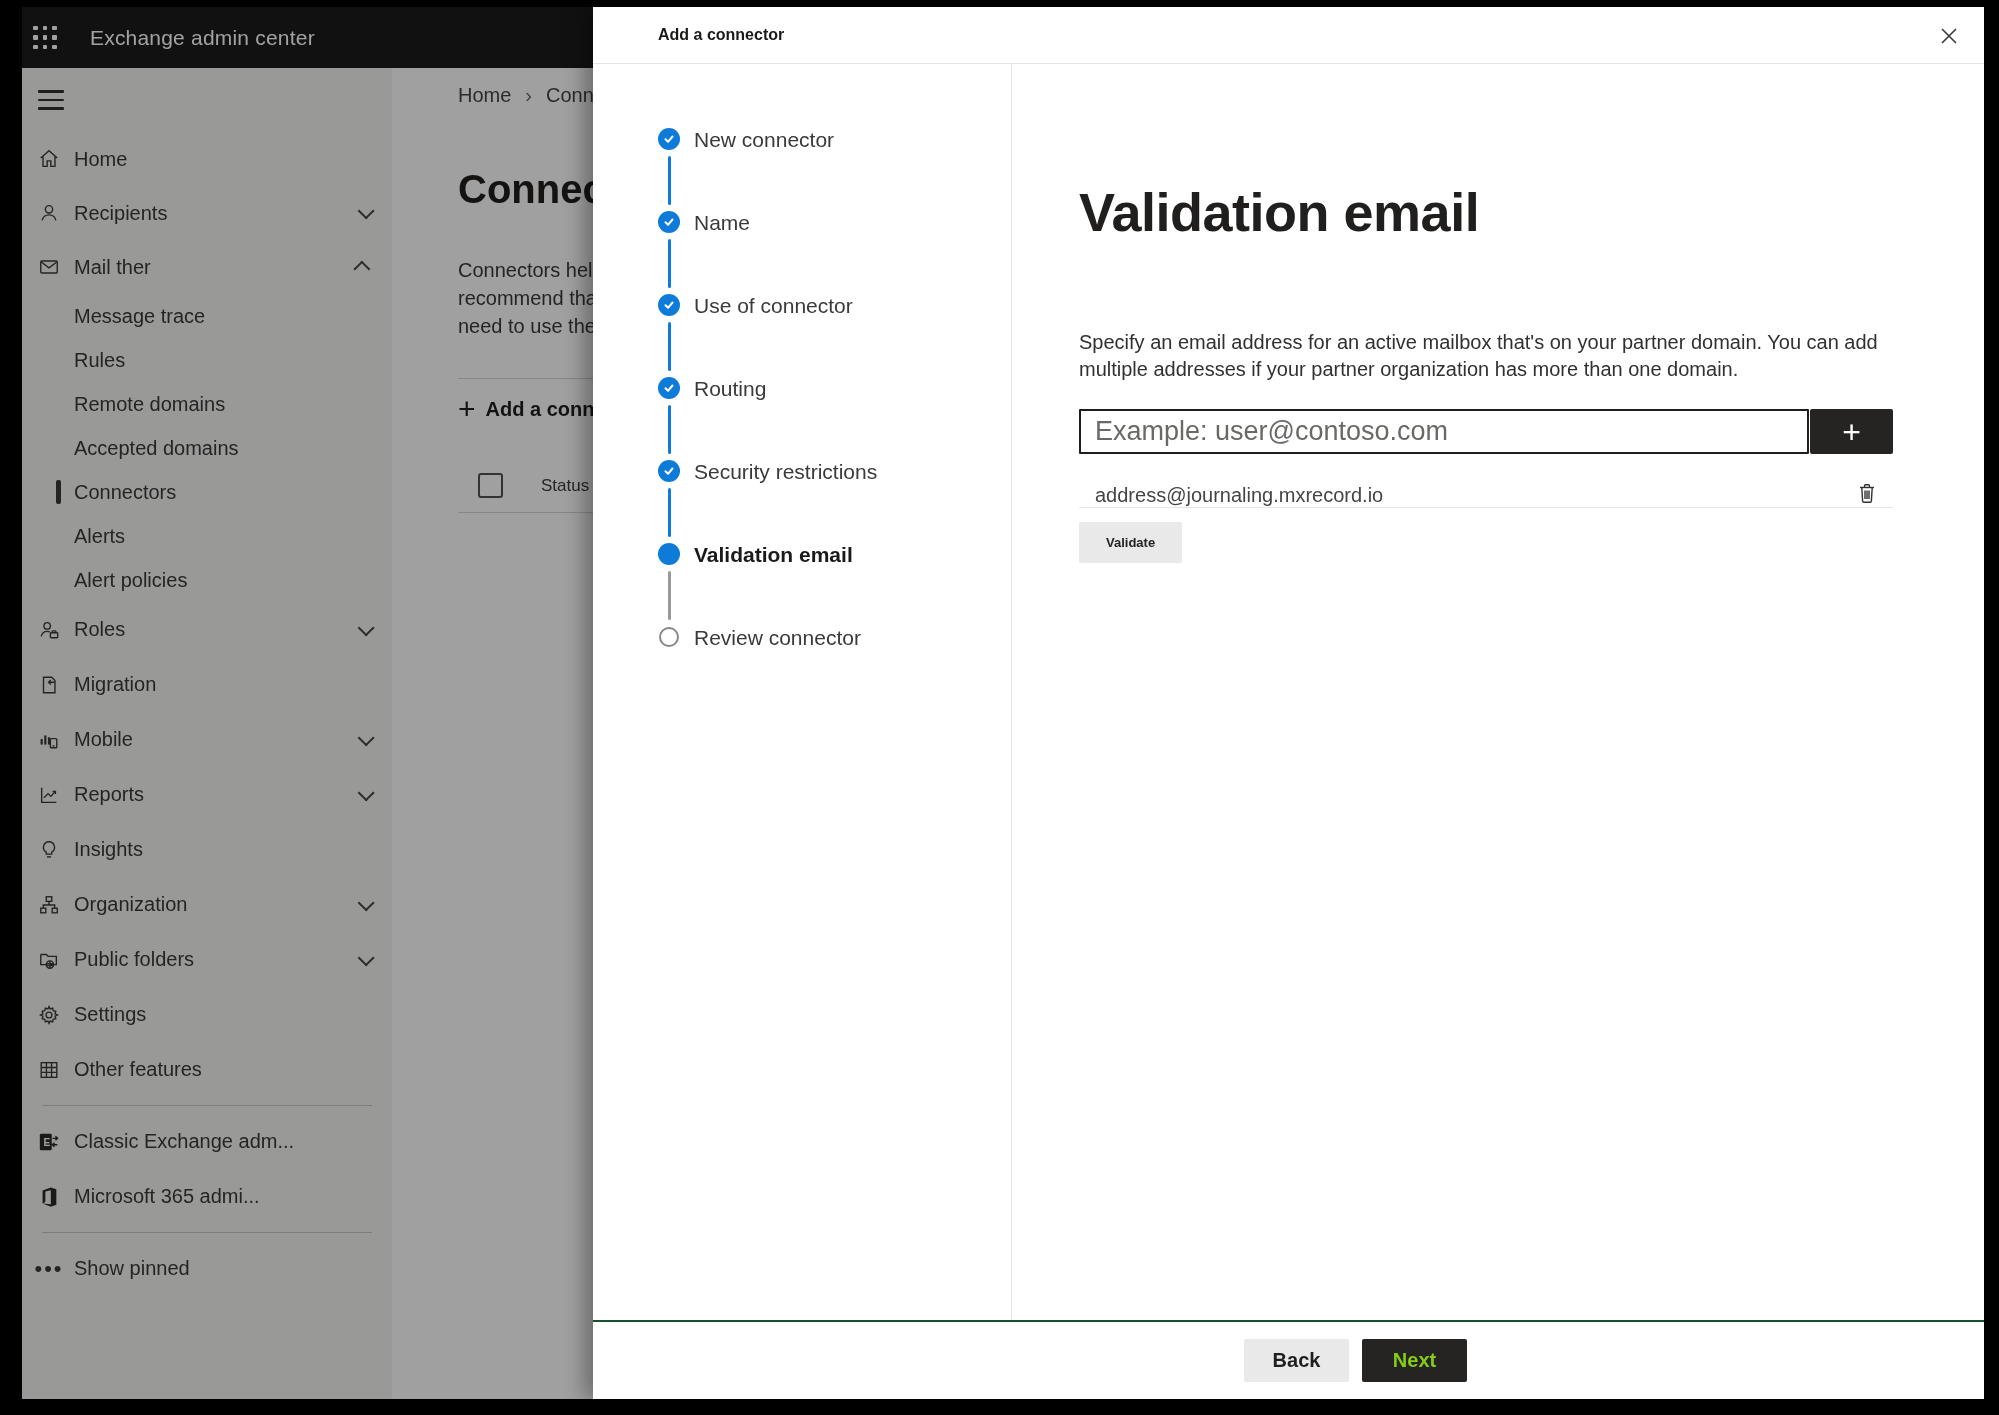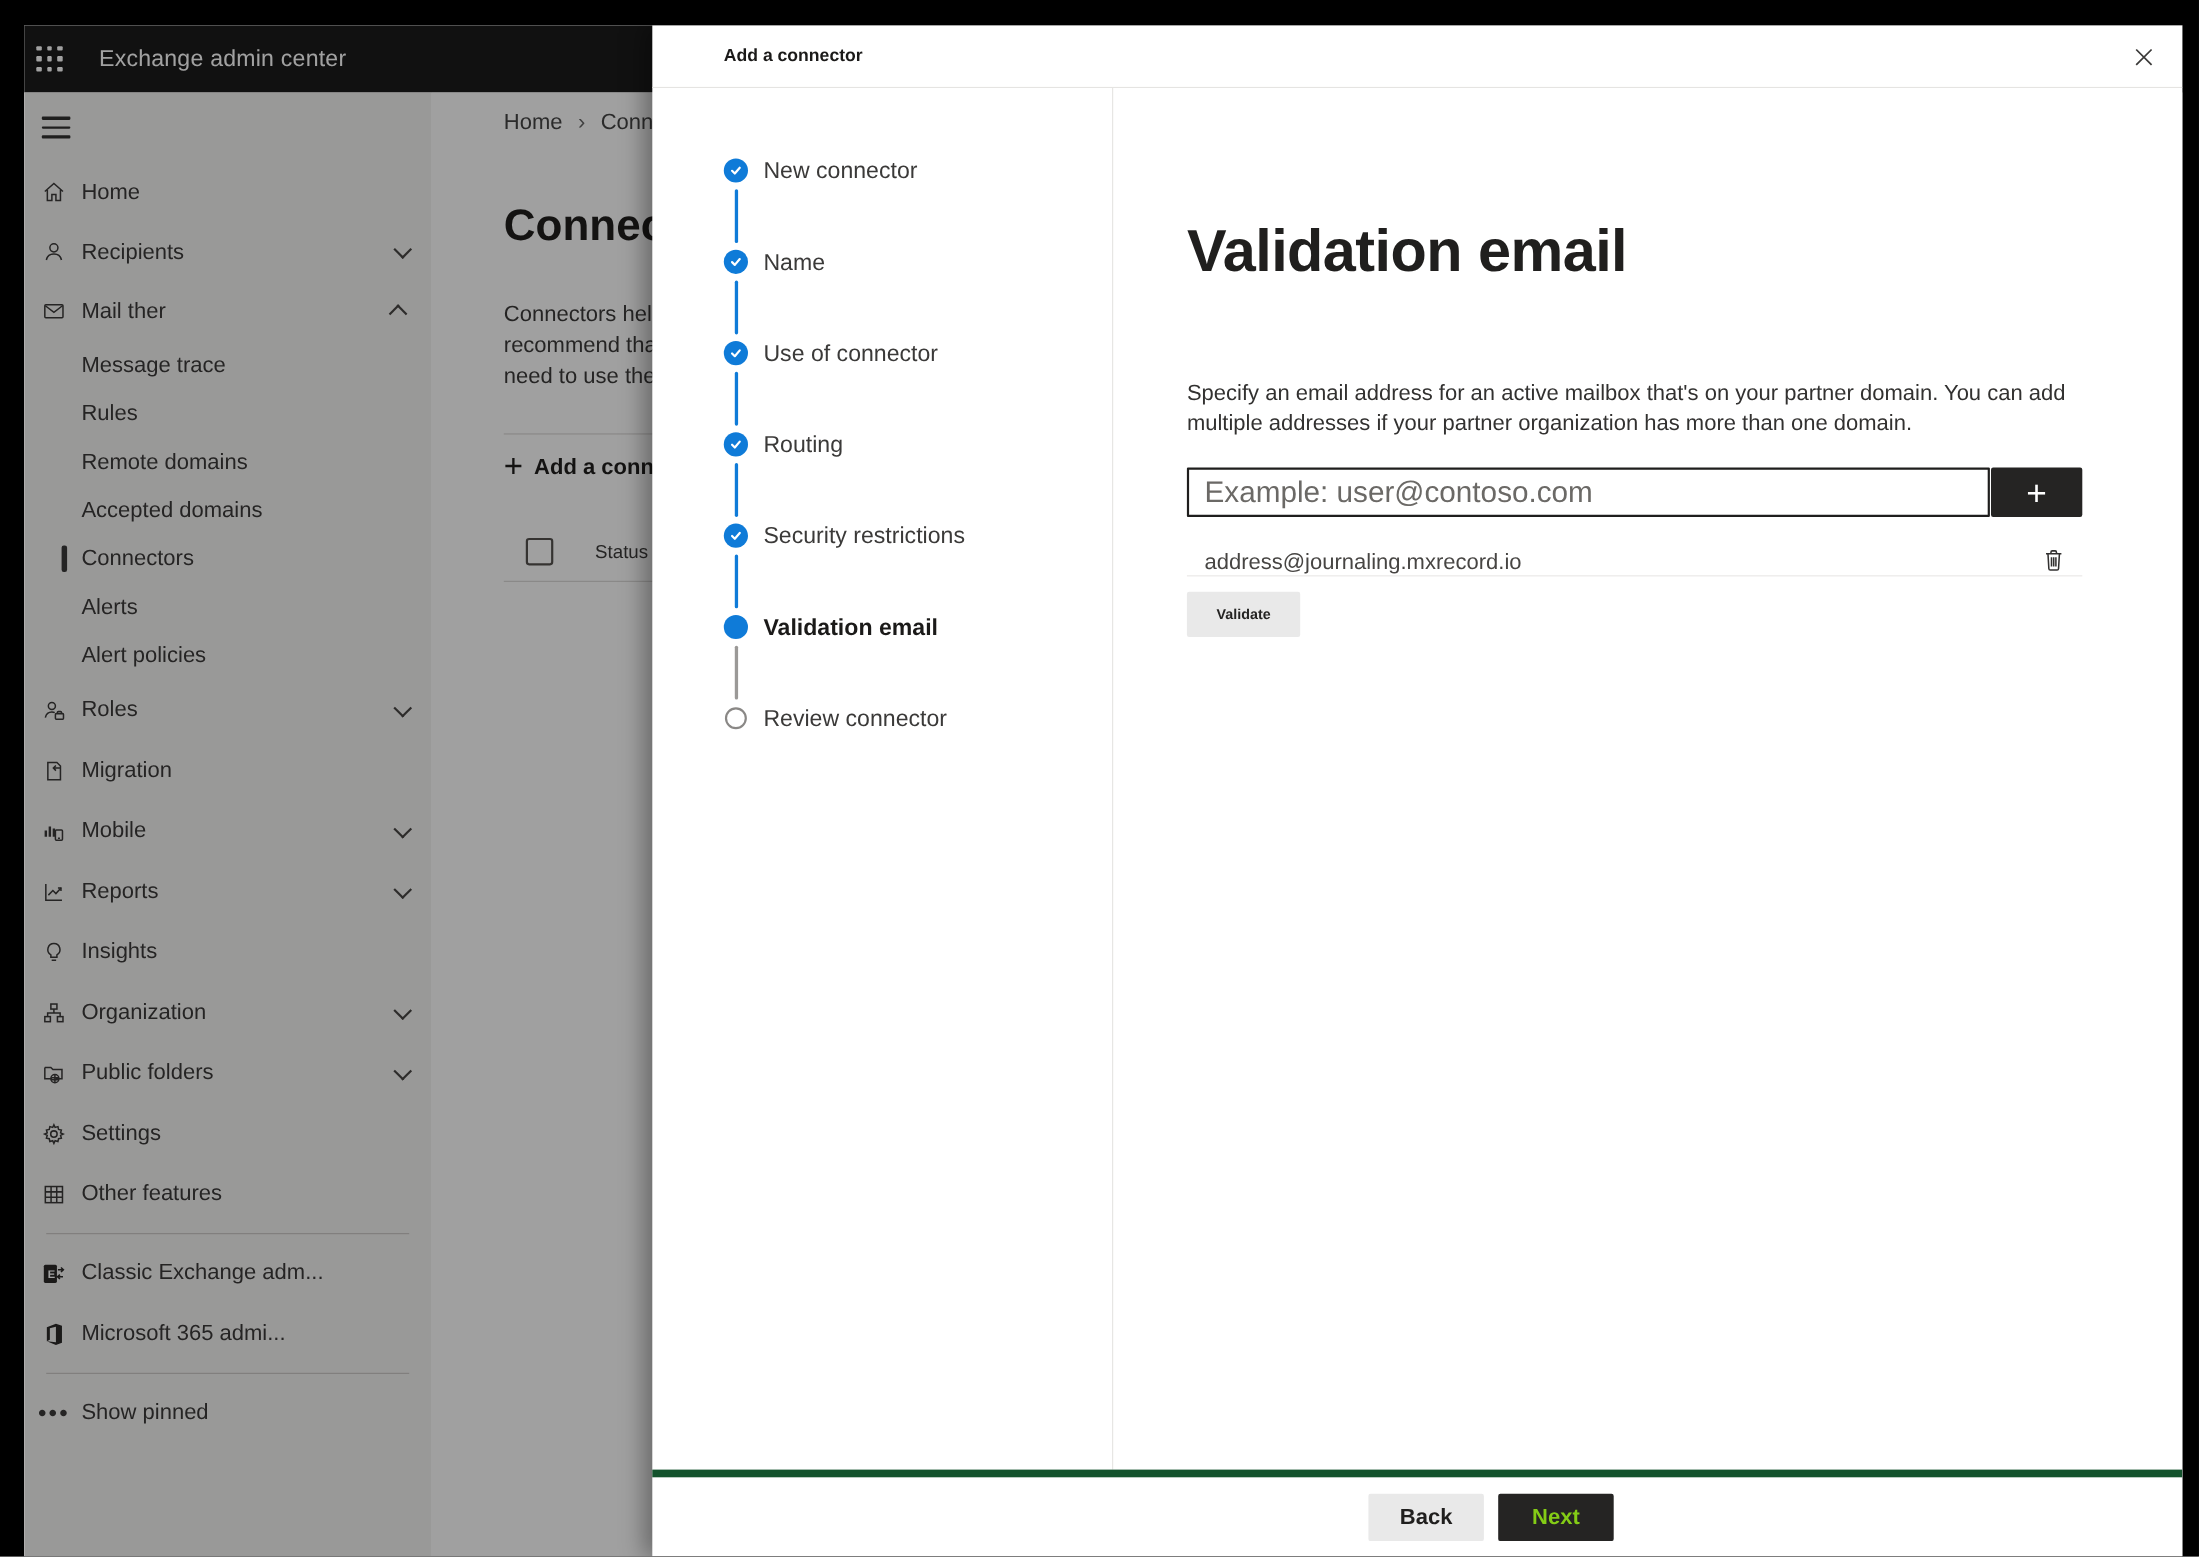--- a/index.html
+++ b/index.html
@@ -1,18 +1,18 @@
 <!DOCTYPE html>
 <html><head>
 <meta charset="utf-8">
 <style>
   * { box-sizing: border-box; margin: 0; padding: 0; }
   body { margin: 0; background: #000; font-family: "Liberation Sans", sans-serif; }
   .canvas { position: relative; width: 1999px; height: 1415px; background: #000; overflow: hidden; }
-  .window { position: absolute; left: 22px; top: 23px; width: 1962px; height: 1392px; background: #fff; overflow: hidden; }
+  .window { position: absolute; left: 22px; top: 7px; width: 1962px; height: 1392px; background: #fff; overflow: hidden; }
 
   
   .topbar { position: absolute; top: 0; left: 0; right: 0; height: 61px; background: #1b1b1b; display: flex; align-items: center; color: #fff; }
   .waffle { width: 46px; height: 61px; display: flex; align-items: center; justify-content: center; cursor: pointer; }
   .waffle-grid { width: 24px; height: 24px; display: flex; flex-wrap: wrap; gap: 5px; }
   .waffle-grid i { width: 4.5px; height: 4.5px; background: #fff; border-radius: 1px; }
   .app-title { margin-left: 22px; font-size: 21px; font-weight: 400; letter-spacing: .2px; }
 
   
   .app-body { position: absolute; top: 61px; left: 0; right: 0; bottom: 0; display: flex; }
@@ -74,21 +74,21 @@
   .email-input-row { margin-top: 26px; display: flex; width: 814px; }
   .email-input { flex: 1; height: 45px; border: 2px solid #1f1e1d; border-radius: 1px; font-size: 27px; padding: 0 14px; color: #323130; font-family: "Liberation Sans", sans-serif; outline: none; background: #fff; }
   .email-input::placeholder { color: #6b6966; }
   .add-email-btn { width: 83px; height: 45px; flex: none; margin-left: 1px; background: #252423; color: #fff; border: none; border-radius: 2px; font-size: 32px; font-weight: 300; line-height: 30px; cursor: pointer; }
   .added-email-row { width: 814px; height: 54px; display: flex; align-items: flex-end; padding-left: 16px; border-bottom: 1px solid #e9e7e5; }
   .added-email { font-size: 20px; color: #474543; }
   .trash-btn { margin-left: auto; margin-right: 12px; width: 28px; height: 28px; background: none; border: none; cursor: pointer; color: #323130; display: flex; align-items: center; justify-content: center; }
   .validate-btn { margin-top: 14px; height: 41px; padding: 0 27px; background: #e9e9e9; border: none; border-radius: 2px; font-size: 13px; font-weight: 700; color: #252423; cursor: pointer; font-family: "Liberation Sans", sans-serif; }
 
   
-  .panel-footer { height: 79px; flex: none; border-top: 7px solid #14532d; display: flex; align-items: center; padding-left: 651px; gap: 13px; }
+  .panel-footer { height: 79px; flex: none; border-top: 2px solid #14532d; display: flex; align-items: center; padding-left: 651px; gap: 13px; }
   .btn { height: 43px; min-width: 105px; padding: 0 24px; border: none; border-radius: 2px; font-size: 20px; font-weight: 700; cursor: pointer; font-family: "Liberation Sans", sans-serif; }
   .btn.secondary { background: #e9e9e9; color: #201f1e; }
   .btn.primary { background: #252423; color: #84cc16; }
 
   svg { display: block; }
 </style>
 </head>
 <body>
 
 <div class="canvas">

